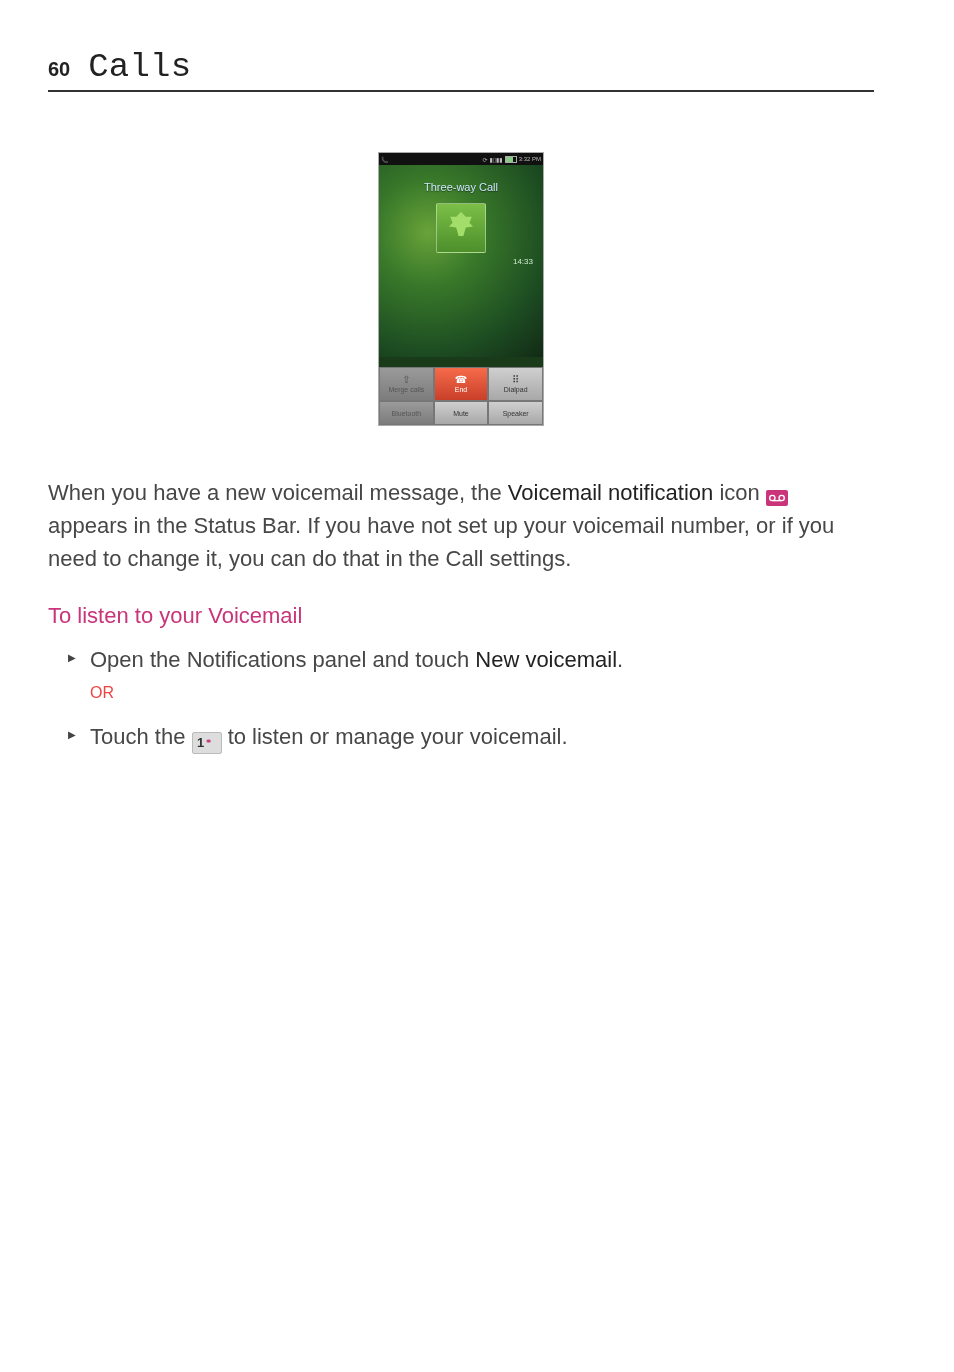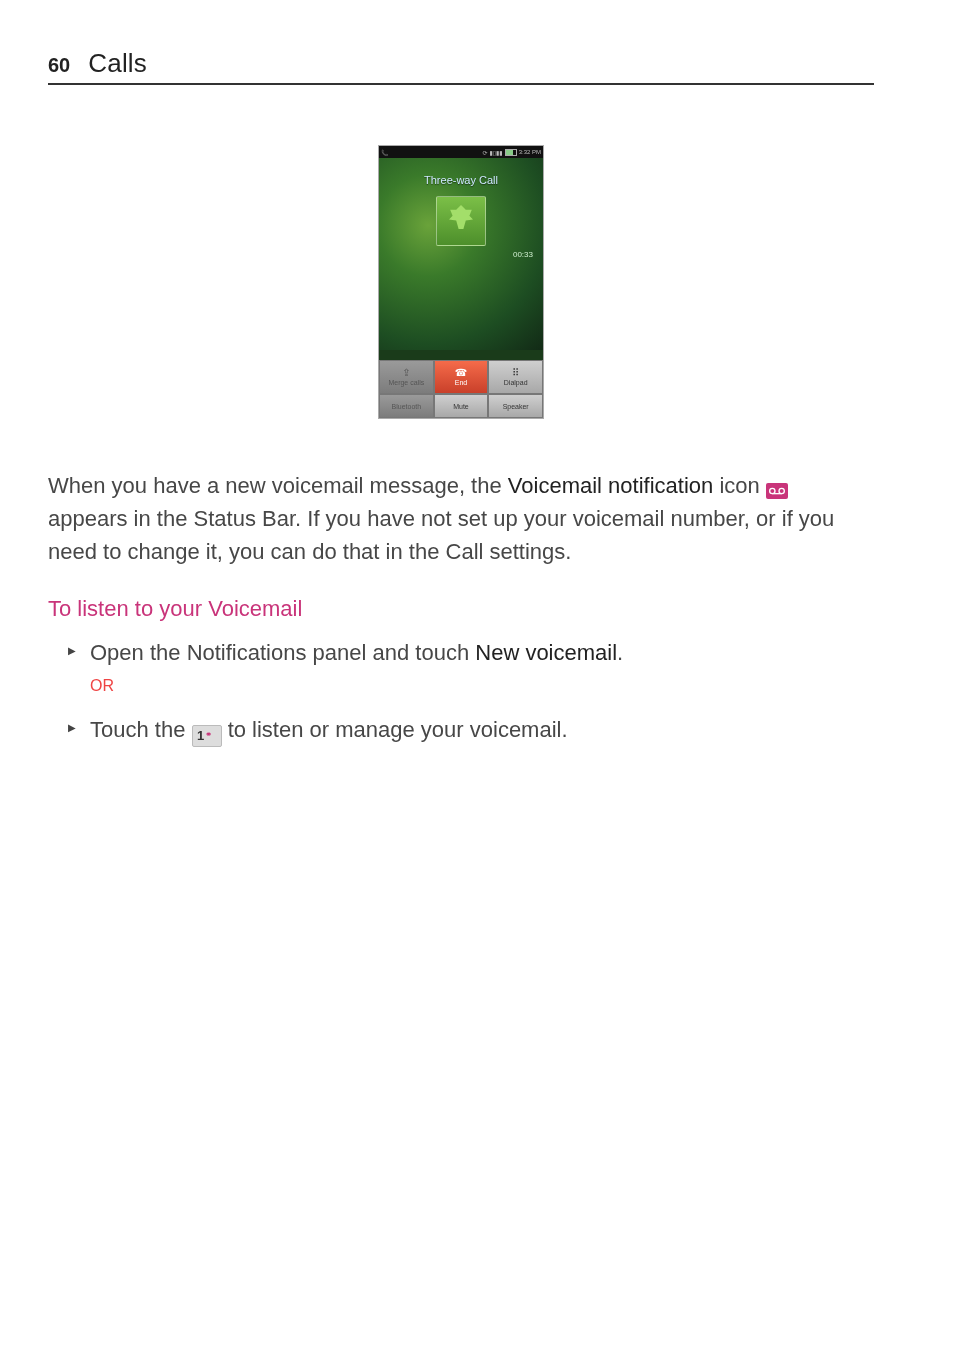--- a/index.html
+++ b/index.html
@@ -26,24 +26,24 @@
     padding-bottom: 4px;
     margin-bottom: 60px;
   }
   .page-num {
     font-size: 20px;
     font-weight: 600;
     color: #222;
     margin-right: 18px;
   }
   .section-title {
-    font-size: 26px;
+    font-size: 34px;
     font-weight: 400;
     color: #222;
-    font-family: Liberation Sans, sans-serif;
+    font-family: Liberation Mono, monospace;
     letter-spacing: 0.2px;
   }
 
   
   .phone-wrap {
     display: flex;
     justify-content: center;
     margin-bottom: 50px;
   }
   .phone {
@@ -227,21 +227,21 @@
         <span class="status-right">
           <span>⟳</span>
           <span>▮▯▮▮</span>
           <span class="bat"></span>
           <span>3:32 PM</span>
         </span>
       </div>
       <div class="call-area">
         <div class="call-title">Three-way Call</div>
         <div class="avatar"></div>
-        <div class="timer">00:33</div>
+        <div class="timer">14:33</div>
       </div>
       <div class="btn-grid">
         <div class="pbtn disabled">
           <span class="ic">⇪</span>
           <span>Merge calls</span>
         </div>
         <div class="pbtn end">
           <span class="ic">☎</span>
           <span>End</span>
         </div>

